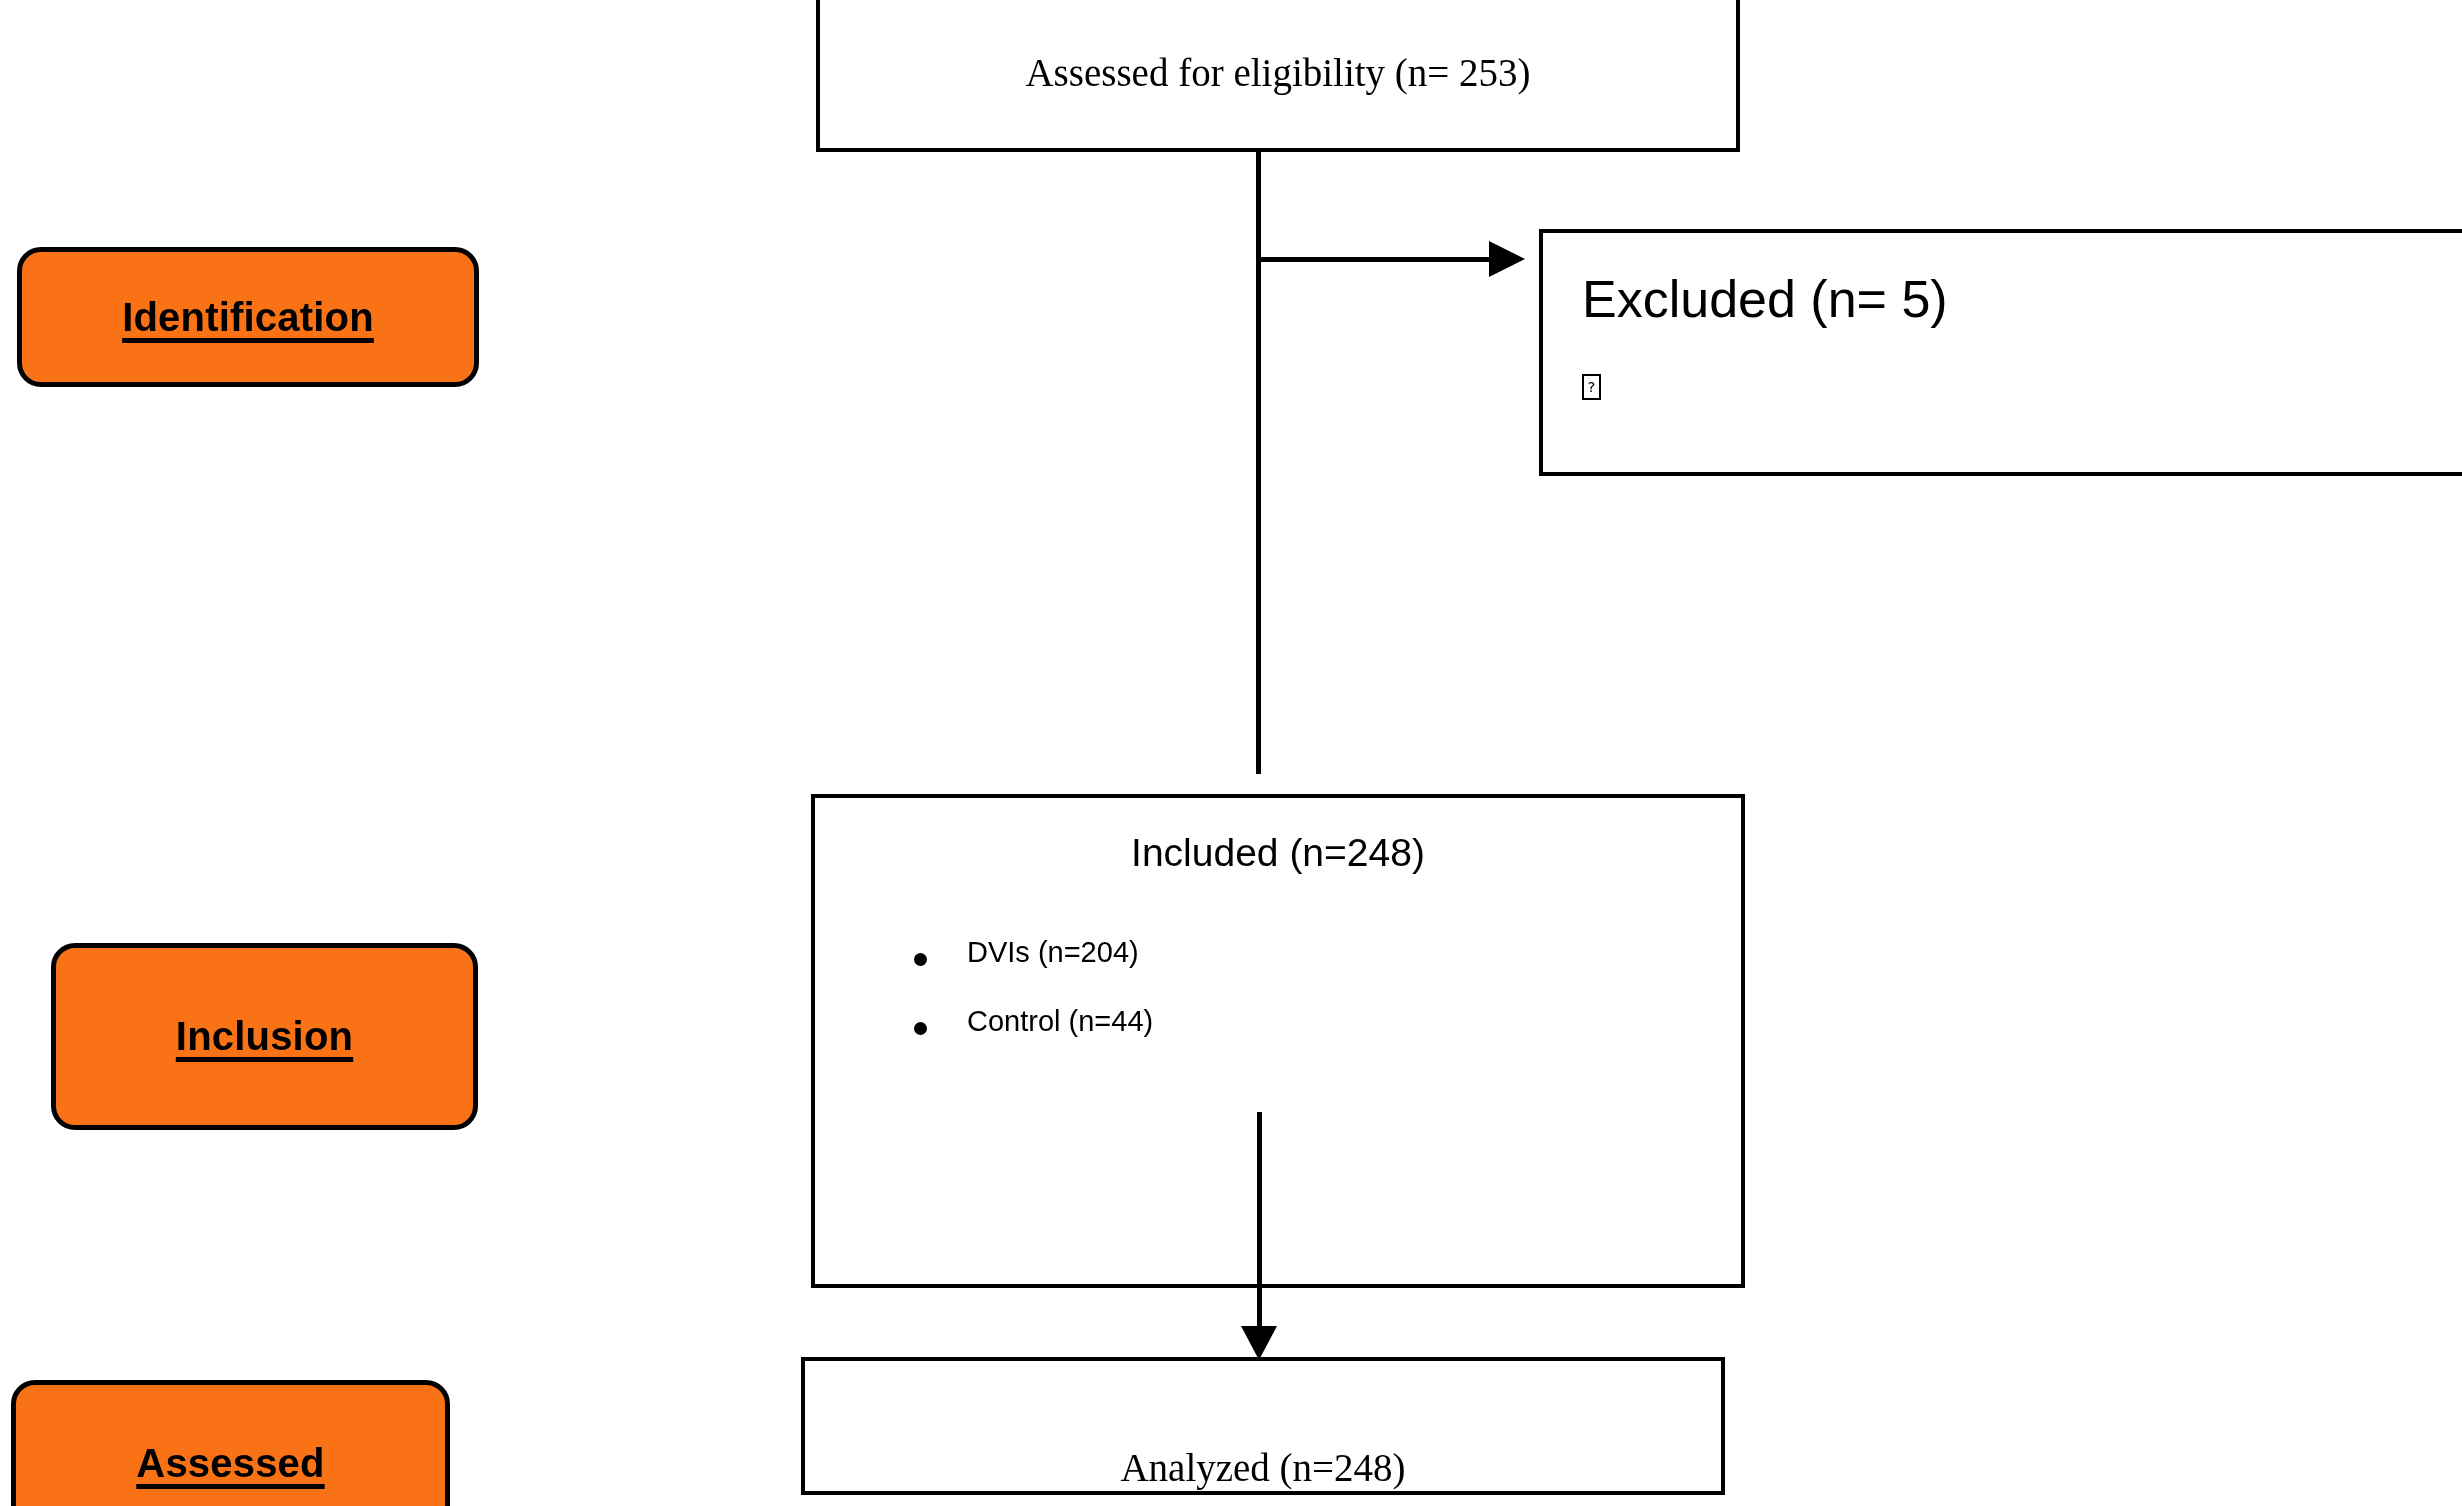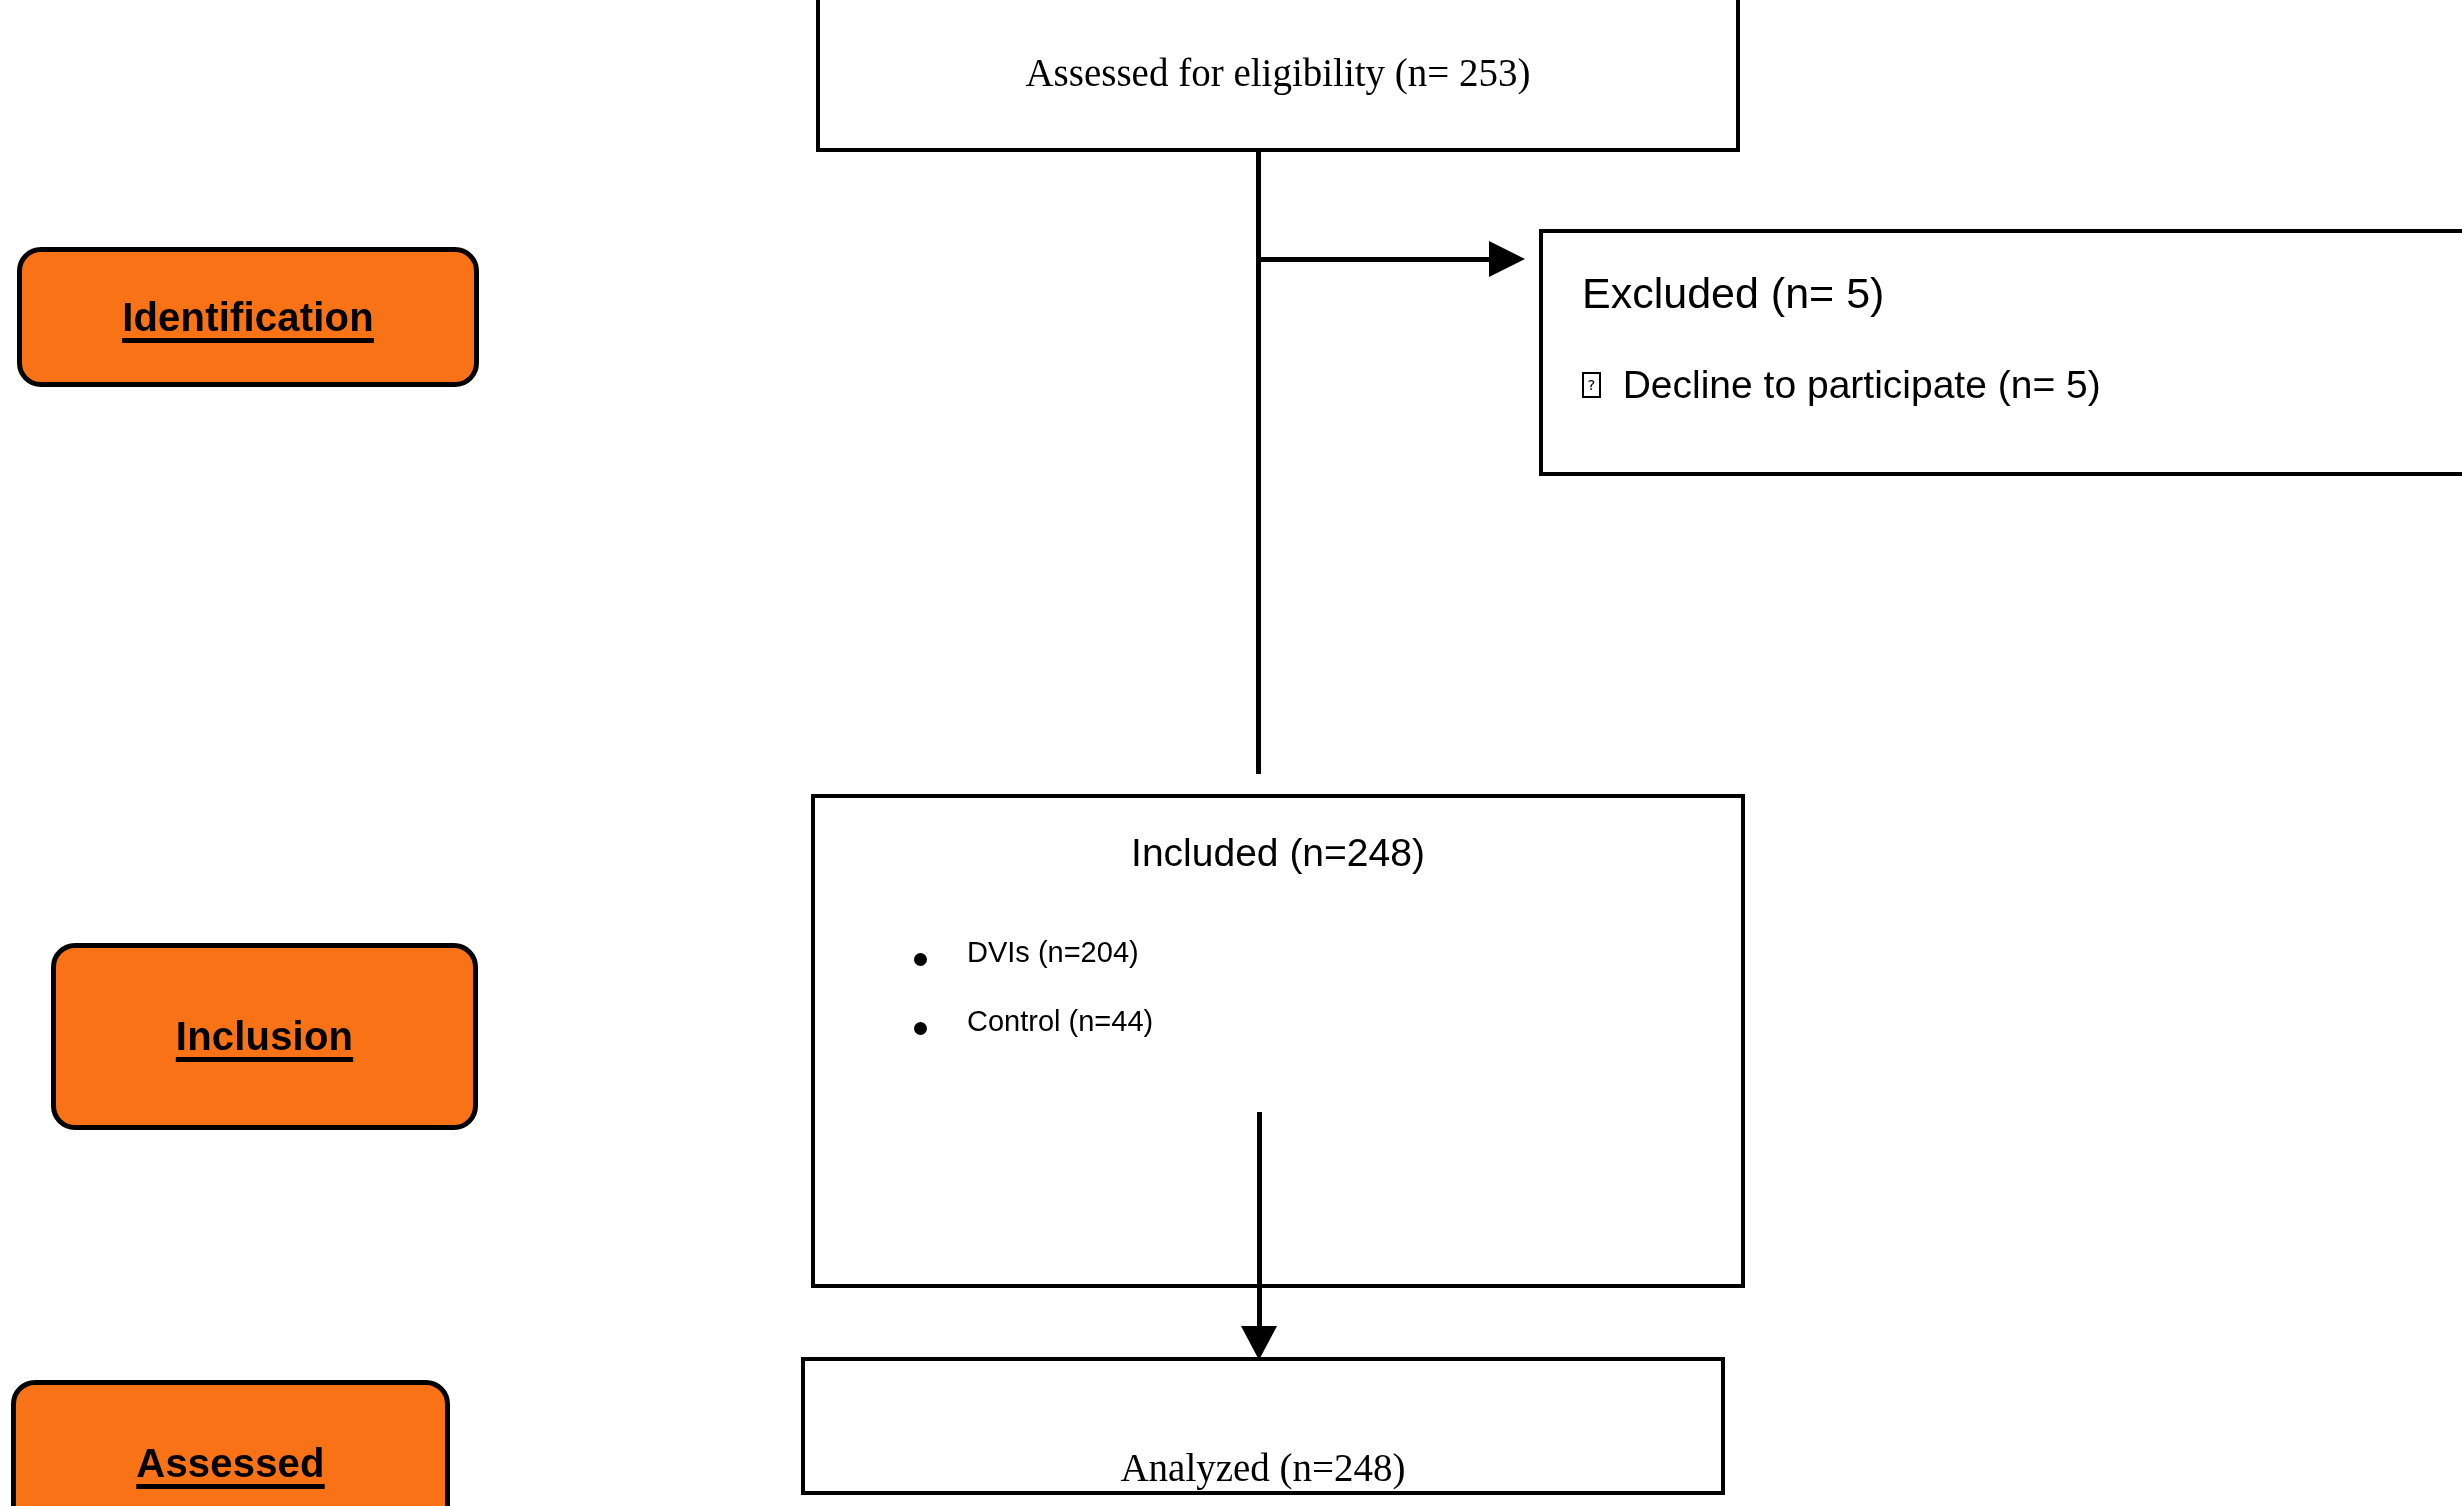--- a/index.html
+++ b/index.html
@@ -70,21 +70,21 @@
   }
 
   .box-text {
     font-size: 39px;
     line-height: 1.15;
     white-space: nowrap;
   }
   .box-text.center { text-align: center; font-family: Liberation Serif, serif; }
 
   
-  #excluded-heading { font-size: 43px; margin: 0 16px 45px 0; white-space: nowrap; }
+  #excluded-heading { font-size: 52px; margin: 0 16px 45px 0; white-space: nowrap; }
   .excl-item {
     display: flex;
     align-items: center;
     font-size: 39px;
     white-space: nowrap;
   }
   .tofu-bullet {
     display: inline-block;
     width: 18.7px;
     height: 26px;
@@ -172,21 +172,20 @@
   </div>
 
   <div id="conn-trunk" class="conn"></div>
   <div id="conn-branch" class="conn"></div>
   <div id="conn-branch-head"></div>
 
   <div id="box-excluded" class="flow-box">
     <div id="excluded-heading">Excluded (n= 5)</div>
     <div class="excl-item">
       <span class="tofu-bullet">?</span>
-      <span>Decline to participate (n= 5)</span>
     </div>
   </div>
 
   <div id="box-included" class="flow-box">
     <div id="included-title">Included (n=248)</div>
     <ul class="incl-list">
       <li>
         <span class="dot"></span>
         <span>DVIs (n=204)</span>
       </li>

